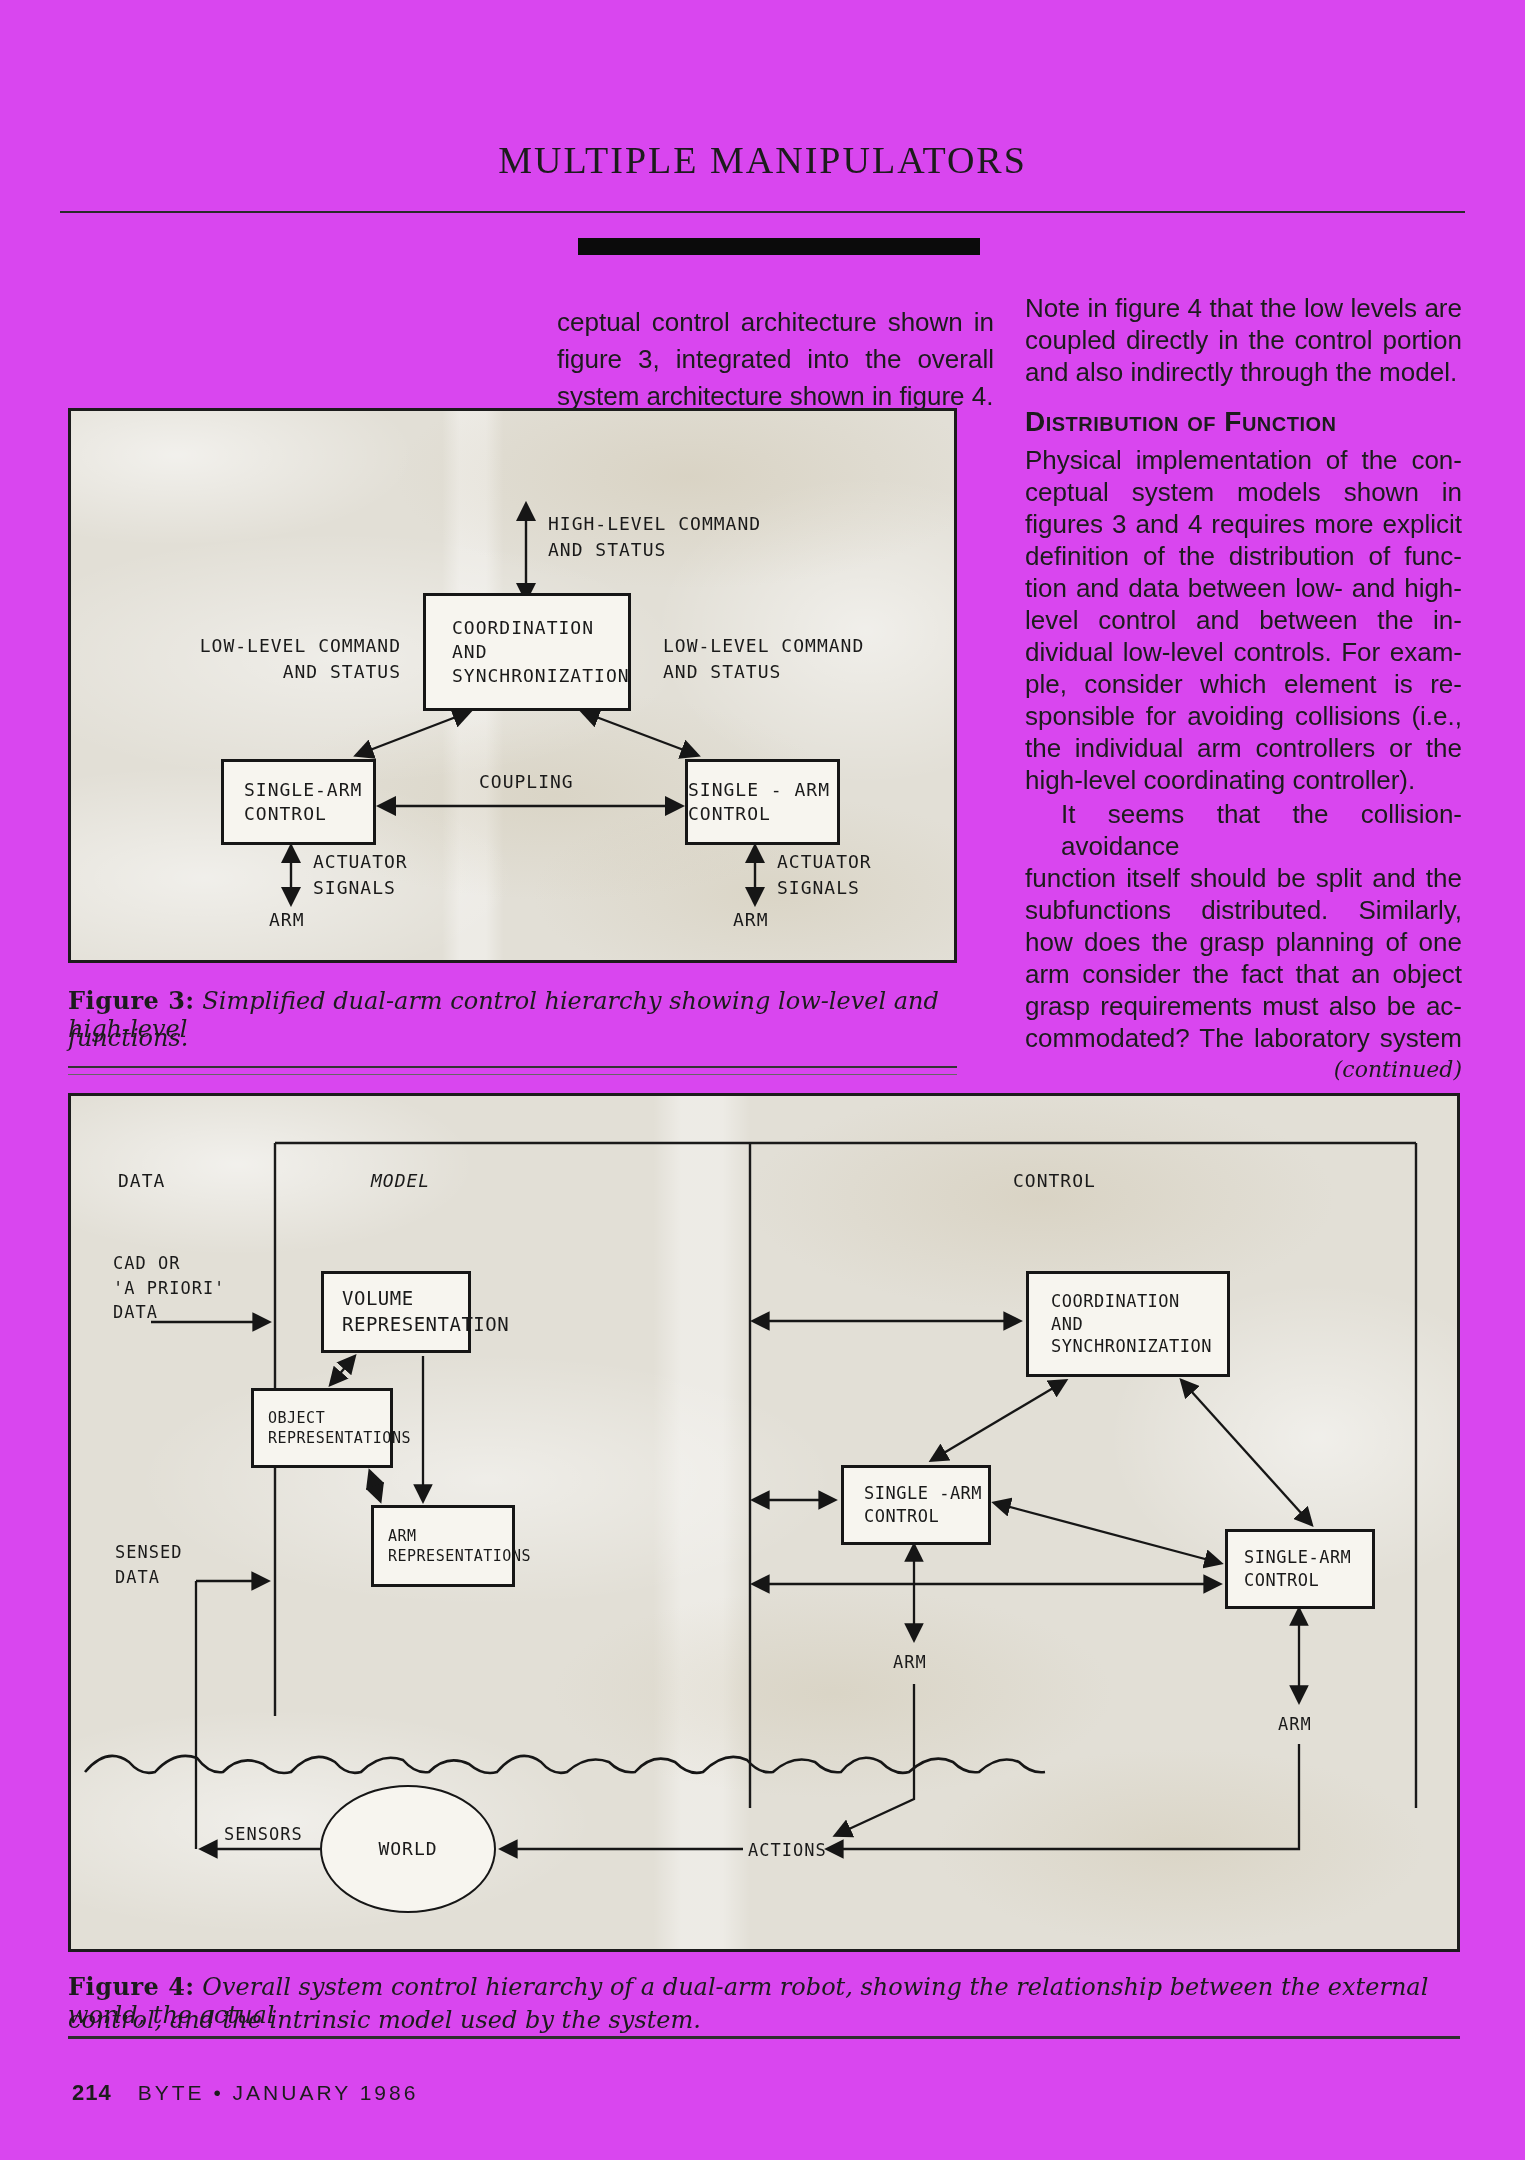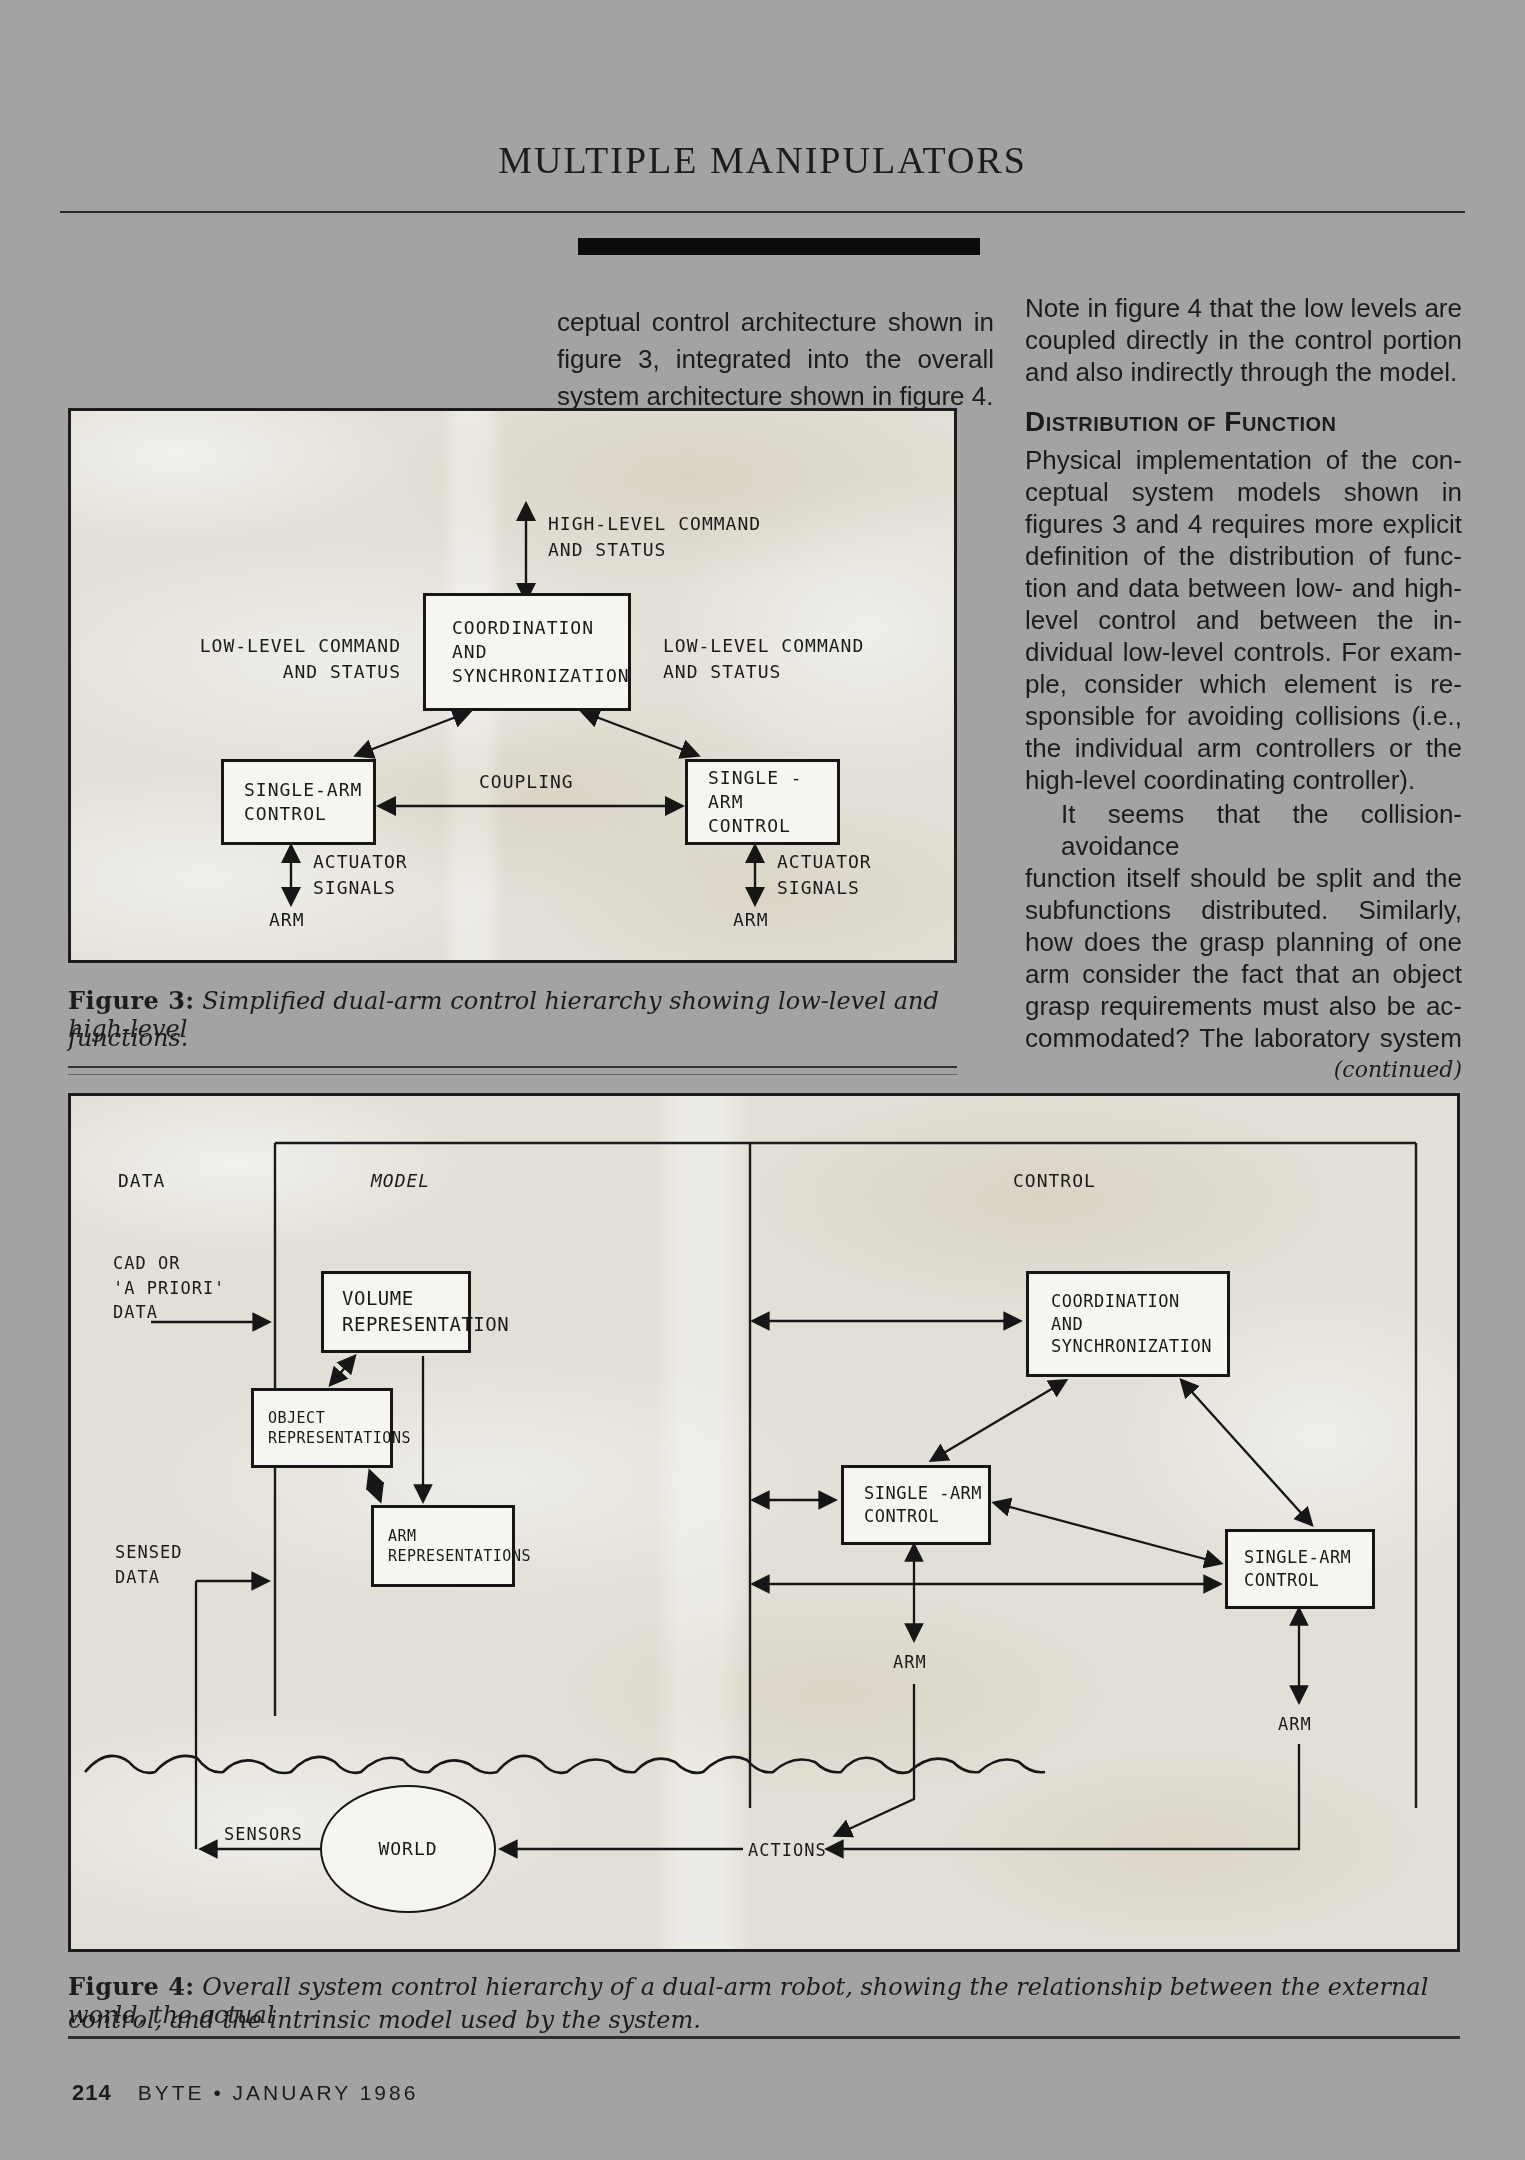--- a/index.html
+++ b/index.html
@@ -1,16 +1,16 @@
 <!DOCTYPE html>
 <html><head>
 <meta charset="utf-8">
 <style>
   html,body{margin:0;padding:0;background:#d8d6d0;}
-  .page{position:relative;width:1525px;height:2160px;background:#a3a3a3;margin:0 auto;
+  .page{position:relative;width:1525px;height:2160px;background:#d946ef;margin:0 auto;
         font-family:"Liberation Sans",sans-serif;color:#1c1c1c;overflow:hidden;}
   .abs{position:absolute;}
   .mono{font-family:"DejaVu Sans Mono",monospace;letter-spacing:1px;color:#1a1a1a;}
   
   .title{left:0;top:138px;width:100%;text-align:center;font-family:"Liberation Serif",serif;
          font-size:38px;letter-spacing:2px;font-weight:500;}
   .hrule{left:60px;top:211px;width:1405px;height:0;border-top:2px solid #2a2a2a;}
   .blackbar{left:578px;top:238px;width:402px;height:17px;background:#0b0b0b;}
   
   .col{position:absolute;font-size:26px;line-height:37px;}
@@ -128,21 +128,21 @@
     </div>
     <div class="dlabel mono" style="left:592px;top:222px;font-size:18px;">
       <div>LOW-LEVEL COMMAND</div>
       <div>AND STATUS</div>
     </div>
 
     <div class="dbox mono" style="left:150px;top:348px;width:155px;height:86px;padding-left:20px;font-size:18px;">
       <span>SINGLE-ARM</span>
       <span>CONTROL</span>
     </div>
-    <div class="dbox mono" style="left:614px;top:348px;width:155px;height:86px;padding-left:20px;font-size:18px;">
+    <div class="dbox mono" style="left:614px;top:348px;width:155px;height:86px;font-size:18px;">
       <span>SINGLE - ARM</span>
       <span>CONTROL</span>
     </div>
 
     <div class="dlabel mono" style="left:408px;top:358px;font-size:18px;">COUPLING</div>
 
     <div class="dlabel mono" style="left:242px;top:438px;font-size:18px;">
       <div>ACTUATOR</div>
       <div>SIGNALS</div>
     </div>

